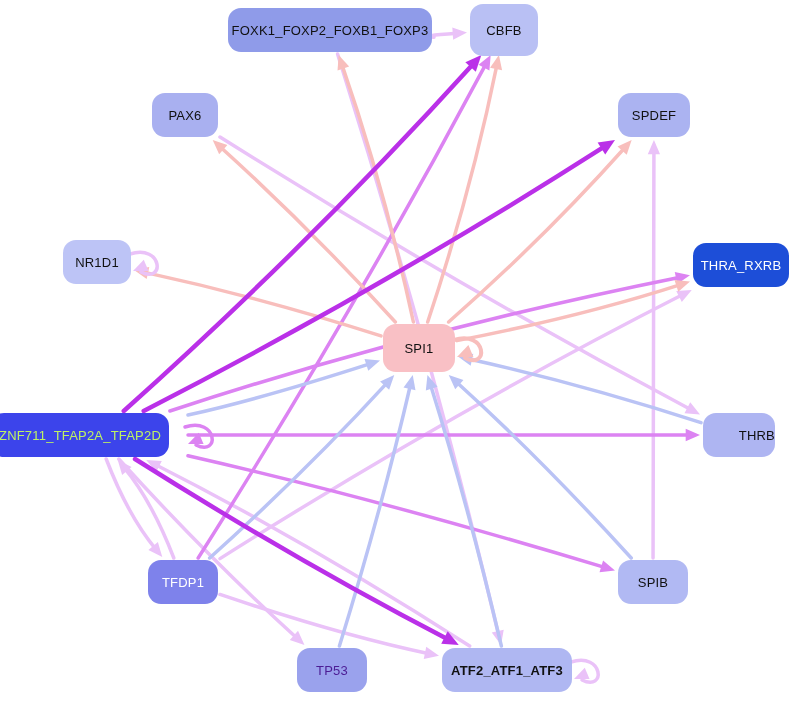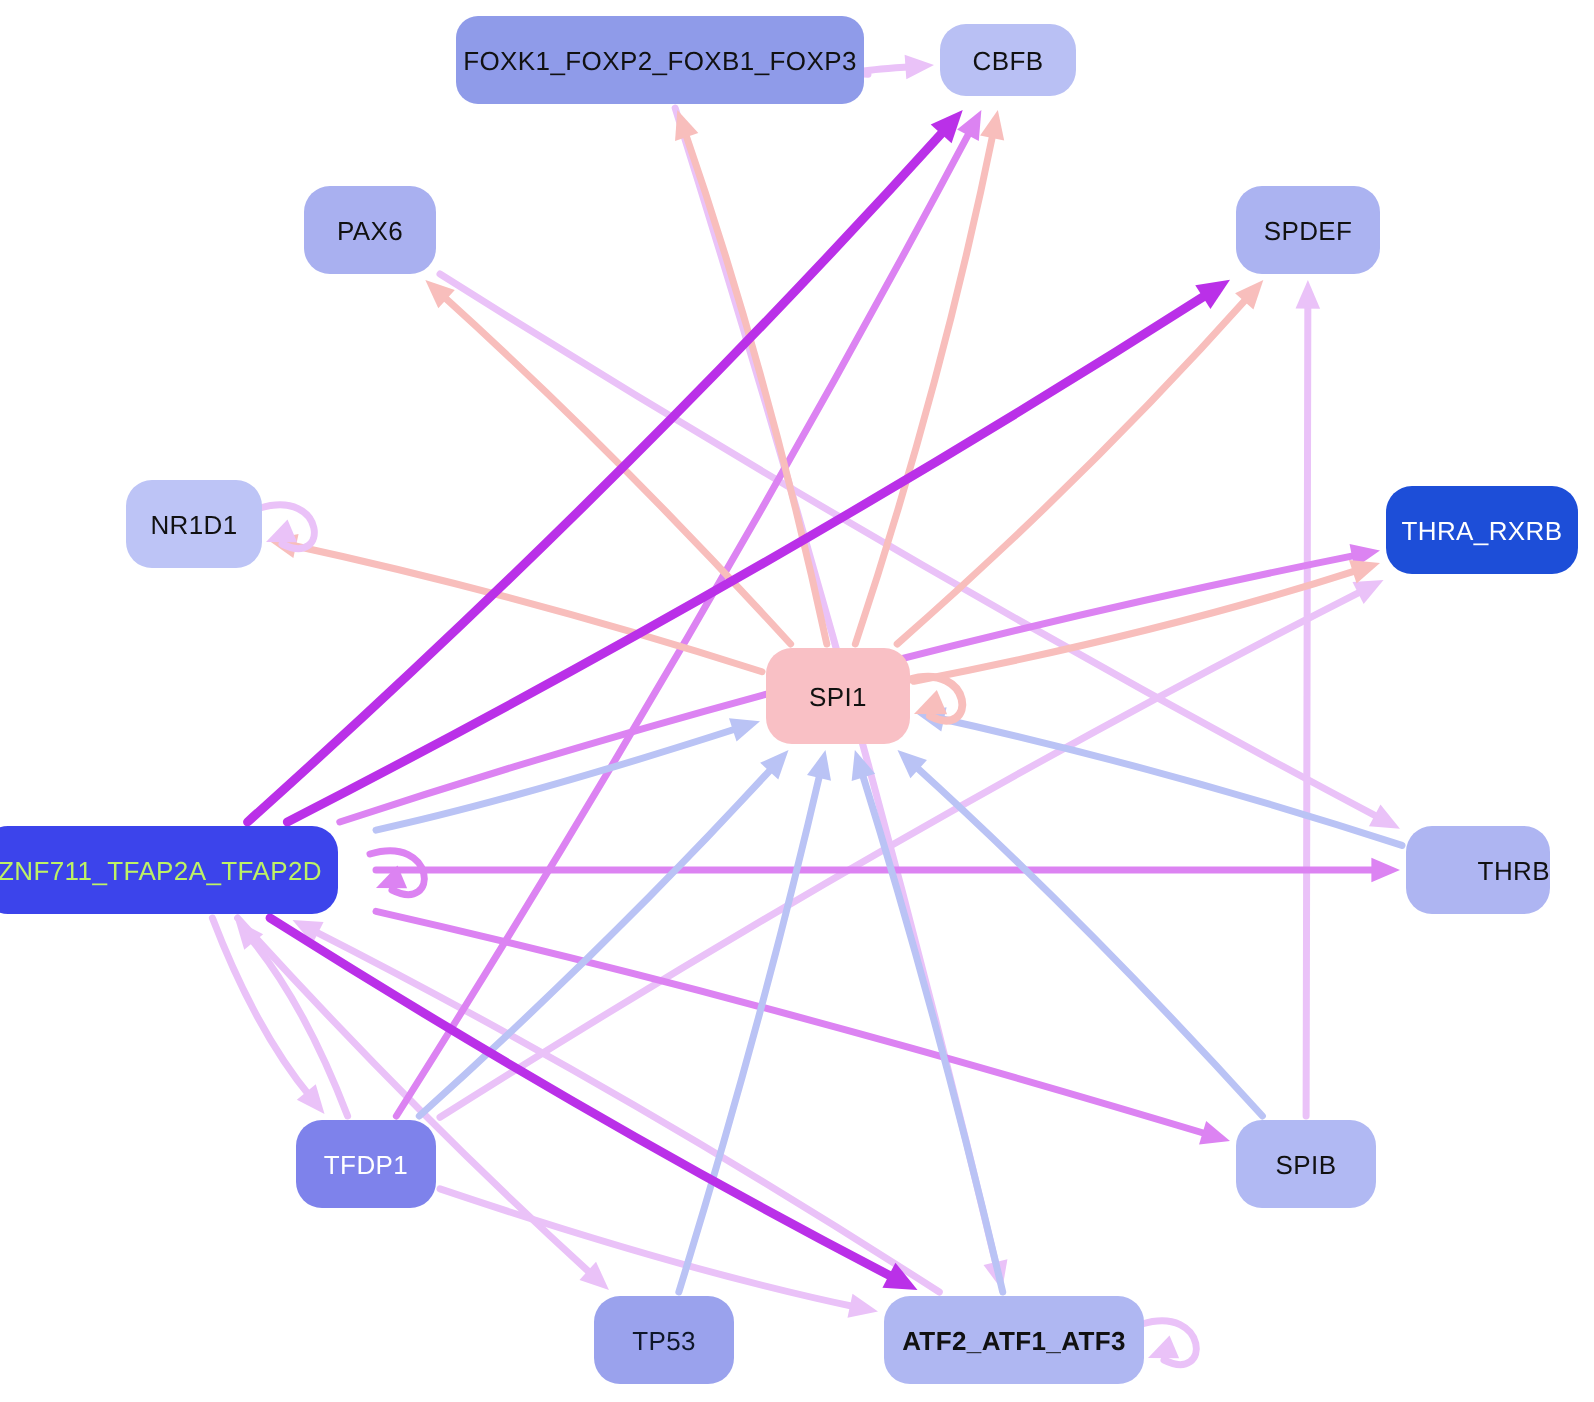--- a/index.html
+++ b/index.html
@@ -142,24 +142,24 @@
       <g>
         <path d="M185,427 C218,417 220,457 196,445" fill="none" stroke="#DC83F2" stroke-width="3.5" stroke-linecap="round"></path>
         <polygon points="188,444 198.7575,432.765 203.55450000000002,444.081" fill="#DC83F2"></polygon>
       </g>
       <g>
         <path d="M571,662 C604,652 606,692 582,680" fill="none" stroke="#EAC2F8" stroke-width="3.5" stroke-linecap="round"></path>
         <polygon points="574,679 584.7574999999999,667.765 589.5545,679.081" fill="#EAC2F8"></polygon>
       </g>
     </svg>
   <div id="nodes">
-      <div class="node" style="left: 330px; top: 30px; width: 204px; height: 44px; background: rgb(143, 155, 233); color: rgb(17, 17, 17); border-radius: 11px;">
+      <div class="node" style="left: 330px; top: 30px; width: 204px; height: 44px; background: rgb(143, 155, 233); color: rgb(17, 17, 17);">
         <span>FOXK1_FOXP2_FOXB1_FOXP3</span>
       </div>
-      <div class="node" style="left: 504px; top: 30px; width: 68px; height: 36px; background: rgb(185, 192, 244); color: rgb(17, 17, 17);">
+      <div class="node" style="left: 504px; top: 30px; width: 68px; height: 52px; background: rgb(185, 192, 244); color: rgb(17, 17, 17);">
         <span>CBFB</span>
       </div>
       <div class="node" style="left: 185px; top: 115px; width: 66px; height: 44px; background: rgb(169, 176, 240); color: rgb(17, 17, 17);">
         <span>PAX6</span>
       </div>
       <div class="node" style="left: 654px; top: 115px; width: 72px; height: 44px; background: rgb(171, 179, 241); color: rgb(17, 17, 17);">
         <span>SPDEF</span>
       </div>
       <div class="node" style="left: 97px; top: 262px; width: 68px; height: 44px; background: rgb(189, 196, 246); color: rgb(17, 17, 17);">
         <span>NR1D1</span>
@@ -175,20 +175,20 @@
       </div>
       <div class="node" style="left: 80px; top: 435px; width: 178px; height: 44px; background: rgb(60, 68, 235); color: #bef264;">
         <span>ZNF711_TFAP2A_TFAP2D</span>
       </div>
       <div class="node" style="left: 183px; top: 582px; width: 70px; height: 44px; background: rgb(126, 130, 235); color: rgb(255, 255, 255);">
         <span>TFDP1</span>
       </div>
       <div class="node" style="left: 653px; top: 582px; width: 70px; height: 44px; background: rgb(177, 185, 243); color: rgb(17, 17, 17);">
         <span>SPIB</span>
       </div>
-      <div class="node" style="left: 332px; top: 670px; width: 70px; height: 44px; background: rgb(154, 162, 237); color: #0f172a;">
+      <div class="node" style="left: 332px; top: 670px; width: 70px; height: 44px; background: rgb(154, 162, 237); color: #4c1d95;">
         <span>TP53</span>
       </div>
       <div class="node" style="left: 507px; top: 670px; width: 130px; height: 44px; background: rgb(175, 183, 242); color: rgb(17, 17, 17); font-weight: bold;">
         <span>ATF2_ATF1_ATF3</span>
       </div>
     </div>
 </div>
 
 </body></html>

